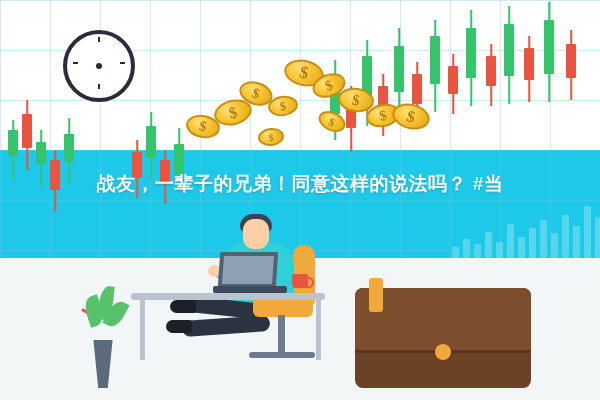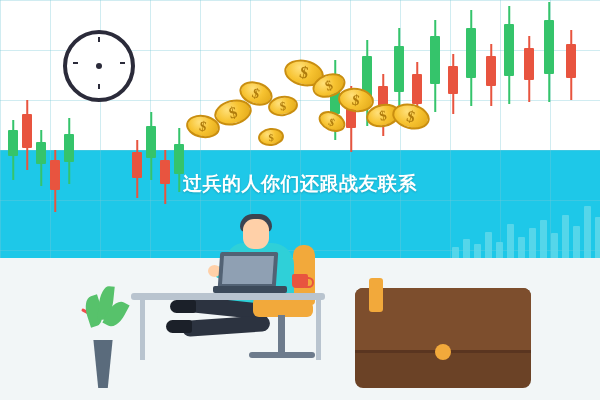--- a/index.html
+++ b/index.html
@@ -278,16 +278,16 @@
 
   <div class="wallet">
     <div class="wallet-flap">
       <div class="wallet-card"></div>
     </div>
     <div class="wallet-seam"></div>
     <div class="wallet-clasp"></div>
   </div>
 
   <div class="caption">
-    <span class="l2">过兵的人你们还跟战友联系</span>
+    <span>战友，一辈子的兄弟！同意这样的说法吗？ #当</span>
   </div>
 
 </div>
 
 </body></html>

